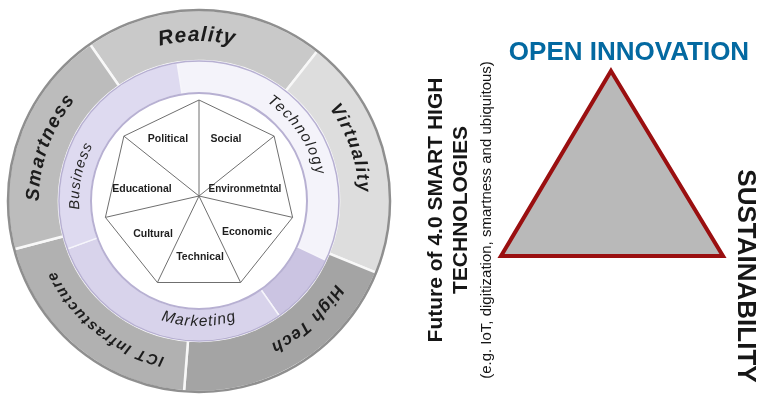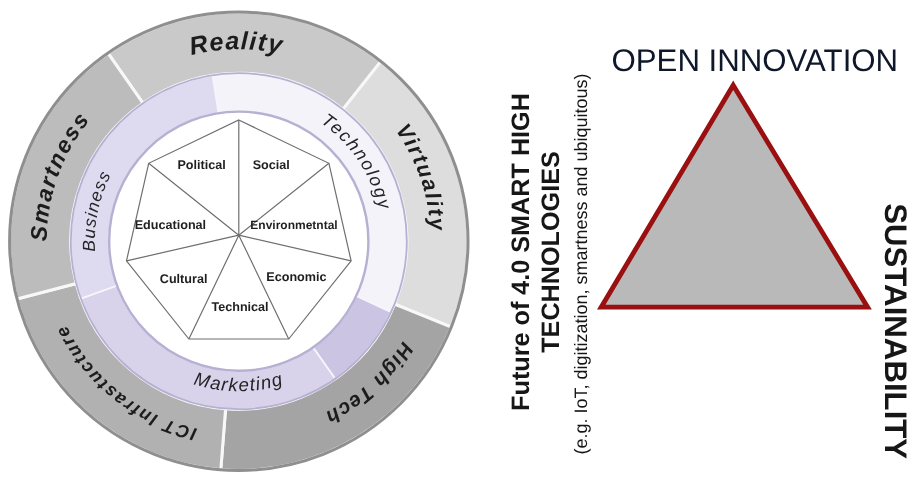--- a/index.html
+++ b/index.html
@@ -20,21 +20,21 @@
   .lbl-technology{font-size:15px;letter-spacing:1.5px;}
   .lbl-business{font-size:14.5px;letter-spacing:1px;}
   .lbl-marketing{font-size:15.5px;letter-spacing:1px;}
   .heptagon-label{font-weight:bold;font-size:10.5px;fill:#1f1f1f;}
   .heptagon-label.small{font-size:10px;}
 
   
   .rot-block{position:absolute;transform:translate(-50%,-50%) rotate(-90deg);color:#161616;text-align:center;}
   .axis-title{width:330px;font-size:21px;font-weight:bold;line-height:1.2;}
   .axis-subtitle{white-space:nowrap;font-size:15px;font-weight:400;}
-  .top-label{position:absolute;transform:translate(-50%,-50%);font-size:26px;font-weight:normal;color:#0f172a;white-space:nowrap;}
+  .top-label{position:absolute;transform:translate(-50%,-50%);font-size:26px;font-weight:bold;color:#0369a1;white-space:nowrap;}
   .right-label{position:absolute;transform:translate(-50%,-50%) rotate(90deg);font-size:26px;font-weight:bold;color:#161616;white-space:nowrap;}
 </style>
 </head>
 <body>
 
 <div class="canvas">
 
   <svg class="wheel-svg" width="400" height="417" viewBox="0 0 400 417">
     <defs>
       <path id="outerTextPath" d="M 199 361 A 160 160 0 1 1 199 41 A 160 160 0 1 1 199 361" fill="none"></path>

